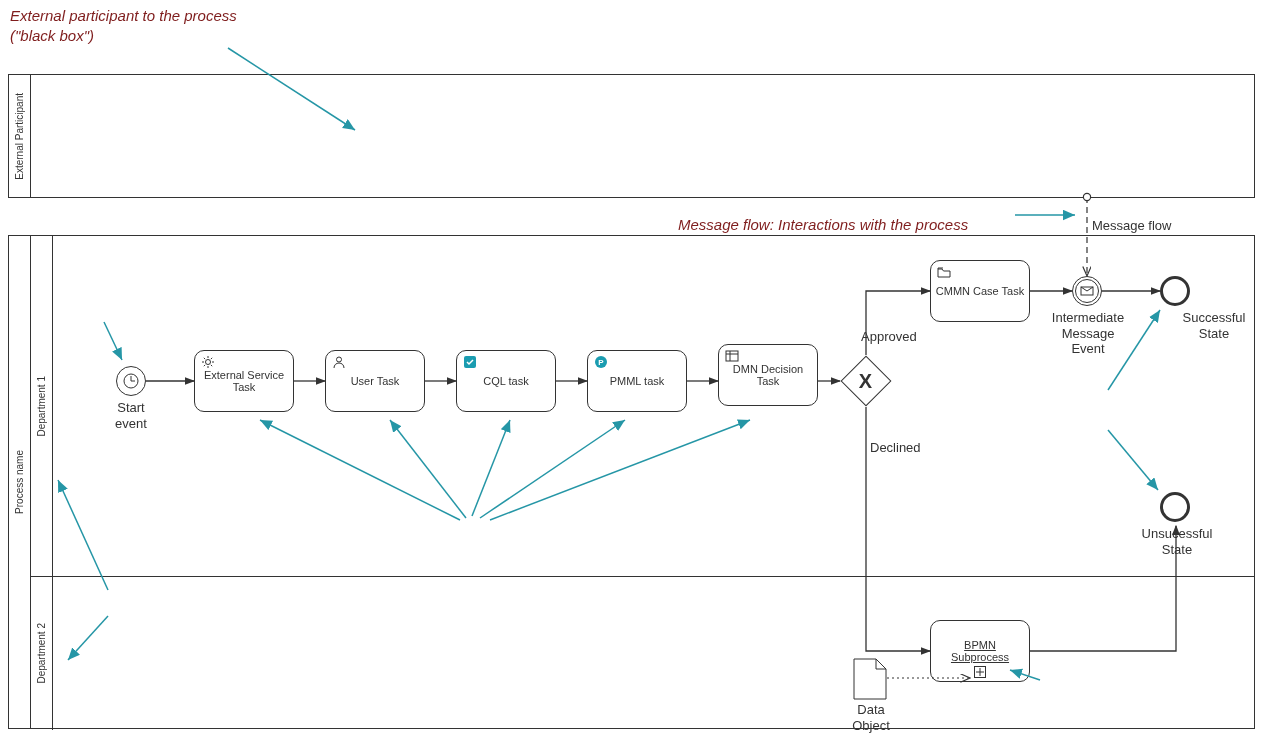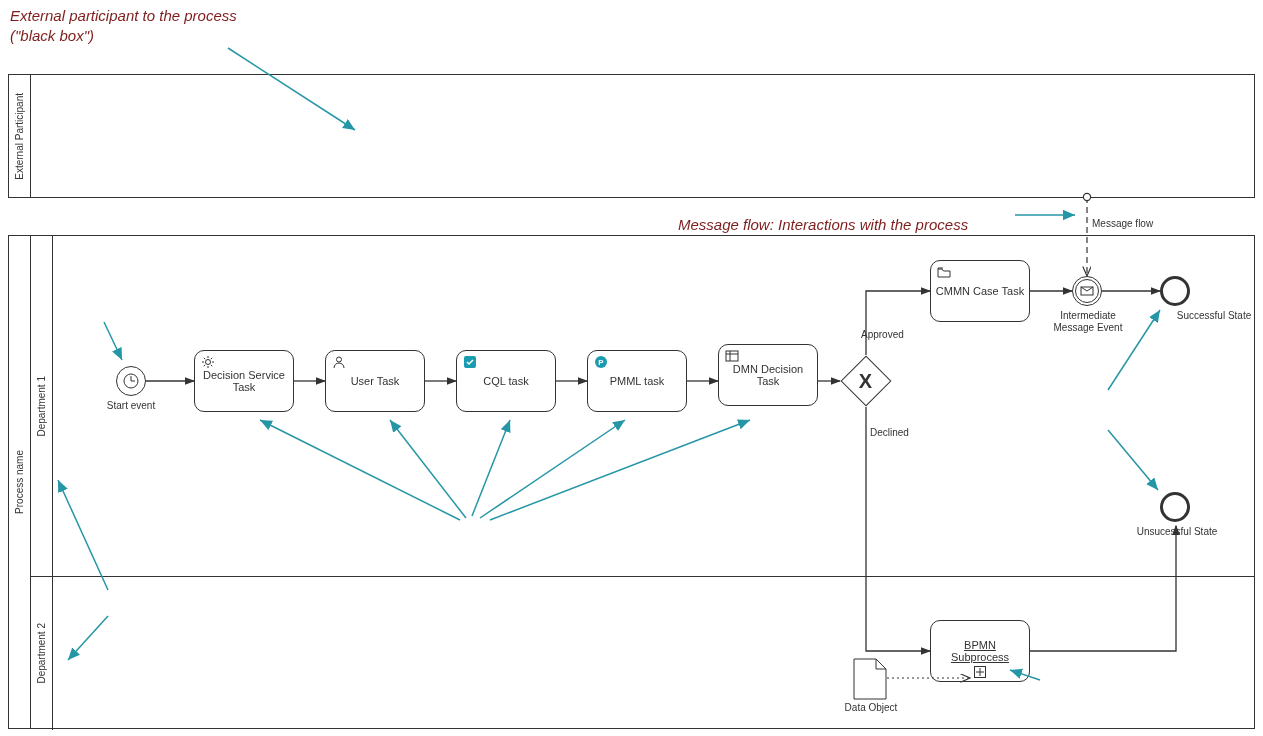--- a/index.html
+++ b/index.html
@@ -154,21 +154,21 @@
     font-size: 20px;
     font-weight: bold;
   }
   .data-object {
     position: absolute;
     width: 34px;
     height: 42px;
   }
   .elabel {
     position: absolute;
-    font-size: 10px;
+    font-size: 13px;
     text-align: center;
     color: #333;
     line-height: 1.2;
   }
 
   svg.overlay {
     position: absolute;
     left: 0; top: 0;
     width: 1263px;
     height: 736px;
@@ -236,21 +236,21 @@
           <line x1="7" y1="11" x2="7" y2="13"></line>
           <line x1="1" y1="7" x2="3" y2="7"></line>
           <line x1="11" y1="7" x2="13" y2="7"></line>
           <line x1="2.8" y1="2.8" x2="4.2" y2="4.2"></line>
           <line x1="9.8" y1="9.8" x2="11.2" y2="11.2"></line>
           <line x1="2.8" y1="11.2" x2="4.2" y2="9.8"></line>
           <line x1="9.8" y1="4.2" x2="11.2" y2="2.8"></line>
         </g>
       </svg>
   </span>
-  <span>Decision Service Task</span>
+  <span>External Service Task</span>
 </div>
 
 <div class="task" style="left:325px; top:350px;">
   <span class="icon">
     <svg width="14" height="14" viewBox="0 0 14 14">
         <circle cx="7" cy="4.5" r="2.5" fill="none" stroke="#333"></circle>
         <path d="M2 13c0-3 2.2-5 5-5s5 2 5 5" fill="none" stroke="#333"></path>
       </svg>
   </span>
   <span>User Task</span>
@@ -284,21 +284,21 @@
         <line x1="5" y1="2" x2="5" y2="12" stroke="#333"></line>
       </svg>
   </span>
   <span>DMN Decision Task</span>
 </div>
 
 <div class="gateway" style="left:848px; top:363px;">
   <span>X</span>
 </div>
 <div class="elabel" style="left:861px; top:329px;">Approved</div>
-<div class="elabel" style="left:861px; top:427px;margin-left:9px;">Declined</div>
+<div class="elabel" style="left:861px; top:440px;margin-left:9px;">Declined</div>
 
 <div class="task" style="left:930px; top:260px;">
   <span class="icon">
     <svg width="14" height="14" viewBox="0 0 14 14">
         <path d="M1 4h4l1.5 2H13v6H1z M1 4v-1h5" fill="none" stroke="#333"></path>
       </svg>
   </span>
   <span>CMMN Case Task</span>
 </div>
 

